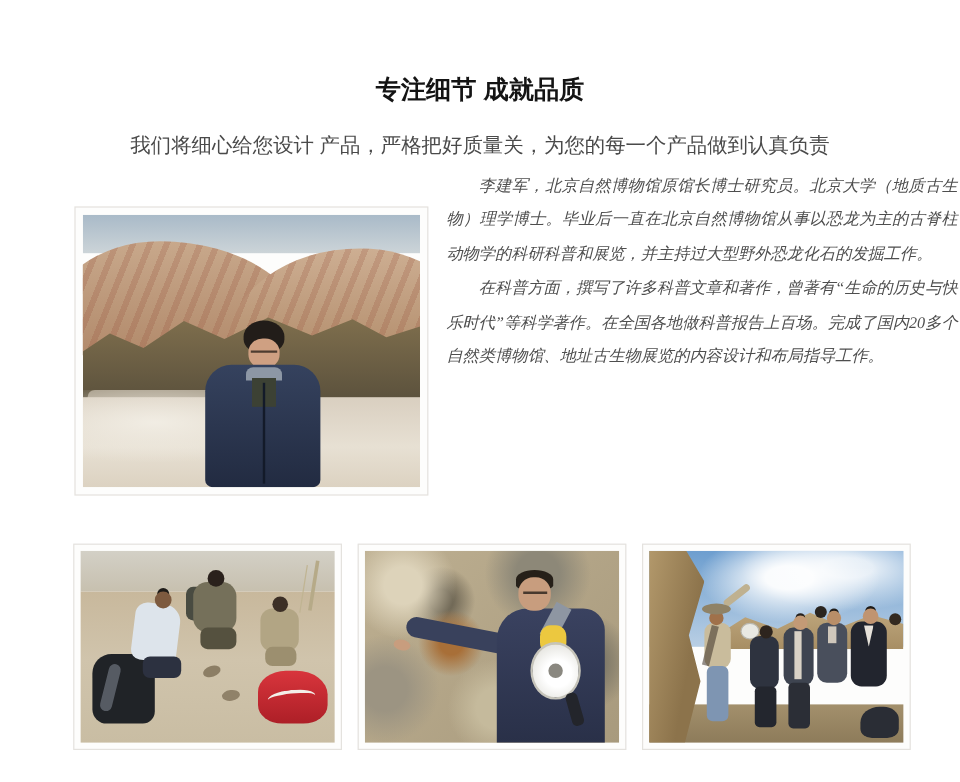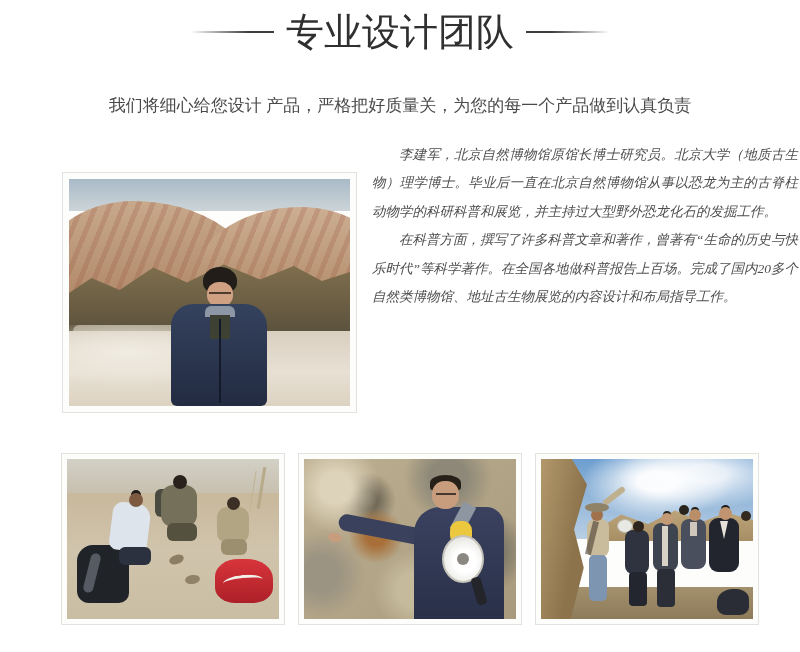--- a/index.html
+++ b/index.html
@@ -9,21 +9,21 @@
 
   
   .title-row { position:absolute; top:8px; left:0; right:0; height:48px;
                display:flex; align-items:center; justify-content:center; }
   .hline { width:84px; height:2px; flex:0 0 auto; }
   .hline-left  { margin-right:12px; background:linear-gradient(to right, rgba(70,70,70,0), #3c3c3c 70%); }
   .hline-right { margin-left:12px;  background:linear-gradient(to left,  rgba(70,70,70,0), #3c3c3c 70%); }
   .page-title { font-size:38px; line-height:48px; font-weight:300; color:#303030; letter-spacing:0; }
   .page-subtitle { position:absolute; top:61px; left:0; right:0; text-align:center;
                    font-size:21px; font-weight:700; color:#141414; }
-  .page-tagline { position:absolute; top:94px; left:0; right:0; text-align:center;
+  .page-tagline { position:absolute; top:110px; left:0; right:0; text-align:center;
                   font-size:17px; color:#4a4a4a; }
 
   
   .frame { position:absolute; background:#fdfdfc; border:1px solid #e4e2de; }
   .scene { position:relative; width:100%; height:100%; overflow:hidden; }
   .abs { position:absolute; }
 
   
   .main-frame { left:62px; top:172px; width:295px; height:241px; padding:6px; }
   .mp-sky    { left:0; top:0; right:0; height:32px; background:linear-gradient(#a9bac8,#ccd4d8); }
@@ -159,25 +159,21 @@
   .bio { position:absolute; left:372px; top:141px; width:426px;
          font-family:"Liberation Serif","DejaVu Serif",serif;
          font-size:13.5px; line-height:28.4px; color:#4e4e4e; text-align:justify;font-style:italic; }
   .bio p { text-indent:2em; margin:0; }
 </style>
 </head>
 <body>
 
 <div class="page">
 
-  <div class="title-row">
-    <span class="hline hline-left"></span>
-    <h1 class="page-title">专业设计团队</h1>
-    <span class="hline hline-right"></span>
-  </div>
+  <h2 class="page-subtitle">专注细节 成就品质</h2>
   <p class="page-tagline">我们将细心给您设计 产品，严格把好质量关，为您的每一个产品做到认真负责</p>
 
   <figure class="frame main-frame" title="李建军站在野外红色荒漠山丘前的照片">
     <div class="scene">
       <div class="abs mp-sky"></div>
       <div class="abs mp-hillL"></div>
       <div class="abs mp-hillR"></div>
       <div class="abs mp-ridge"></div>
       <div class="abs mp-rocks"></div>
       <div class="abs mp-ground"></div>

